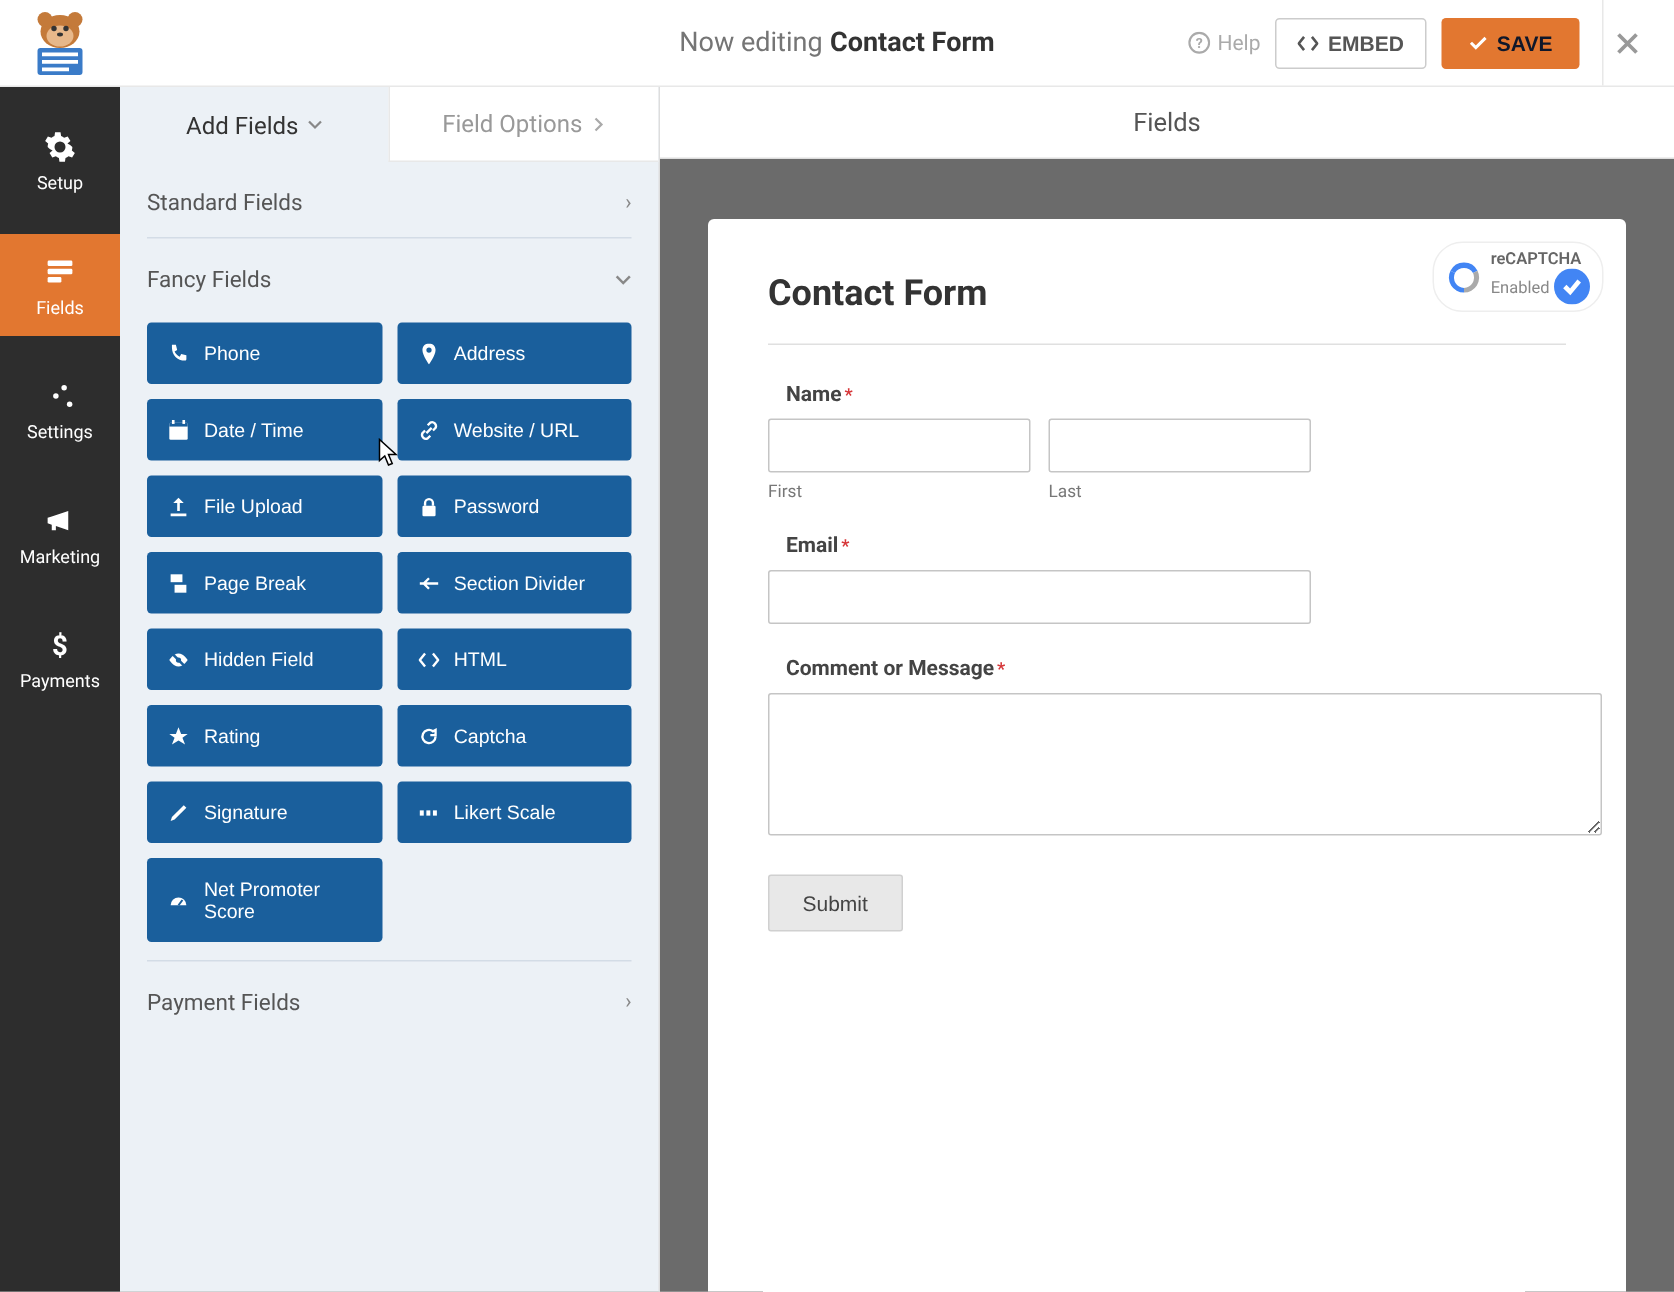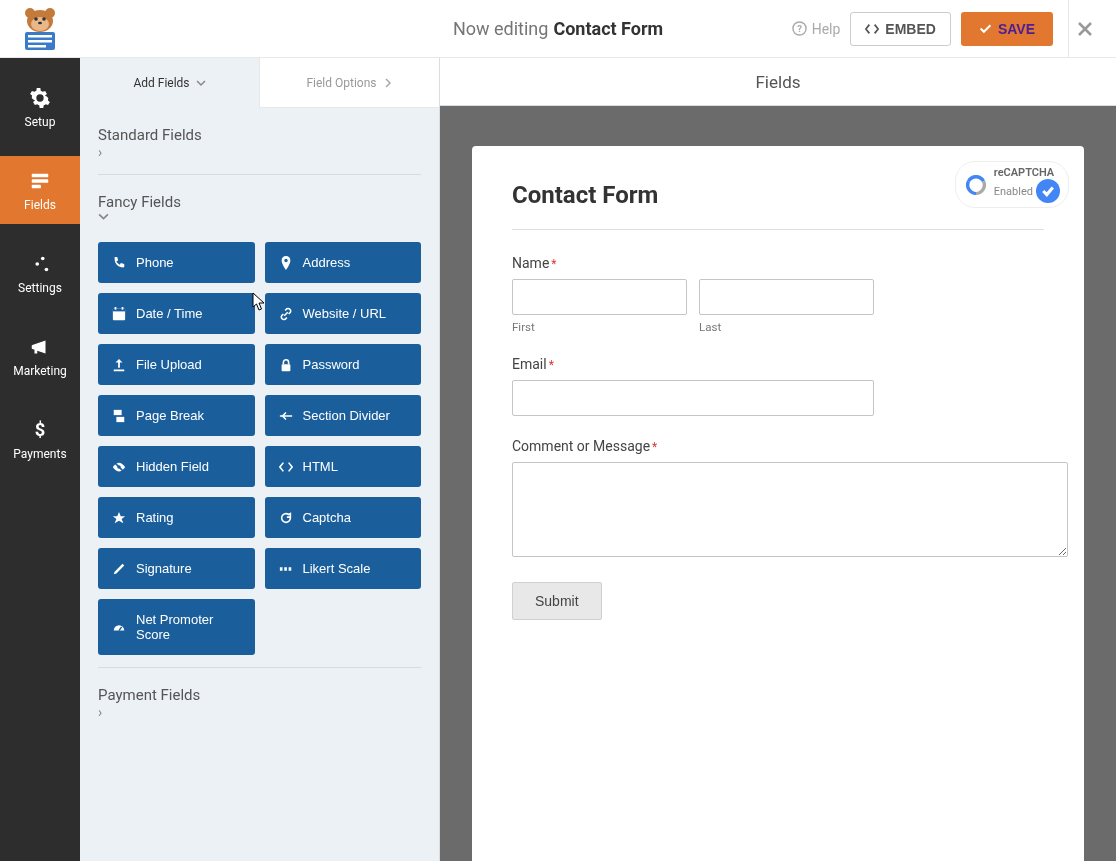--- a/index.html
+++ b/index.html
@@ -7,41 +7,41 @@
   
   
   .header { height: 58px; border-bottom: 1px solid #e8e8e8; display: flex; align-items: center; position: relative; background: #fff; }
   .logo { width: 80px; display: flex; align-items: center; justify-content: center; }
   .logo svg { width: 50px; height: 45px; }
   .editing-label { position: absolute; left: 50%; transform: translateX(-50%); font-size: 18px; color: #757575; display: flex; gap: 5px; }
   .editing-label .bold { font-weight: 700; color: #333; }
   .header-right { position: absolute; right: 0; display: flex; align-items: center; gap: 10px; padding-right: 15px; }
   .help-link { color: #aaa; font-size: 14px; display: flex; align-items: center; gap: 5px; cursor: pointer; }
   .embed-btn { border: 1px solid #ccc; background: #fff; color: #555; padding: 8px 14px; font-size: 14px; font-weight: 600; display: flex; align-items: center; gap: 6px; cursor: pointer; border-radius: 3px; }
-  .save-btn { border: none; background: #e27730; color: #4c1d95; padding: 9px 18px; font-size: 14px; font-weight: 700; display: flex; align-items: center; gap: 6px; cursor: pointer; border-radius: 3px; }
+  .save-btn { border: none; background: #e27730; color: #0f172a; padding: 9px 18px; font-size: 14px; font-weight: 700; display: flex; align-items: center; gap: 6px; cursor: pointer; border-radius: 3px; }
   .close-x { font-size: 22px; color: #999; cursor: pointer; padding: 0 8px; border-left: 1px solid #e8e8e8; height: 57px; display:flex; align-items:center; margin-left:5px;}
   
   
   .main-layout { display: flex; height: calc(861px - 57px); }
   
   
   .left-nav { width: 80px; background: #2d2d2d; display: flex; flex-direction: column; }
   .nav-item { color: #fff; text-align: center; padding: 14px 0 12px; cursor: pointer; font-size: 12px; display: flex; flex-direction: column; align-items: center; gap: 6px; margin-top: 15px; }
   .nav-item.active { background: #e27730; }
   .nav-item svg { width: 22px; height: 22px; fill: #fff; }
   
   
   .sidebar { width: 360px; background: #ecf1f6; border-right: 1px solid #ddd; overflow-y: auto; }
   .sidebar-tabs { display: flex; height: 50px; }
-  .sidebar-tab { flex: 1; display: flex; align-items: center; justify-content: center; gap: 6px; font-size: 12px; color: #555; cursor: pointer; }
+  .sidebar-tab { flex: 1; display: flex; align-items: center; justify-content: center; gap: 6px; font-size: 16px; color: #555; cursor: pointer; }
   .sidebar-tab.active { background: #ecf1f6; color: #333; }
   .sidebar-tab.inactive { background: #fff; color: #999; border-left: 1px solid #e8e8e8; border-bottom: 1px solid #e8e8e8; }
   
   .sidebar-content { padding: 0 18px 20px; }
-  .section-header { display: flex; justify-content: space-between; padding: 18px 0 14px; border-bottom: 1px solid #d3dce6; font-size: 15px; color: #555; cursor: pointer; flex-direction: column; }
+  .section-header { display: flex; justify-content: space-between; align-items: center; padding: 18px 0 14px; border-bottom: 1px solid #d3dce6; font-size: 15px; color: #555; cursor: pointer; }
   .section-header.no-border { border-bottom: none; }
   
   .field-grid { display: grid; grid-template-columns: 1fr 1fr; gap: 10px; padding-top: 6px; padding-bottom: 12px; border-bottom: 1px solid #d3dce6;}
   .field-btn { background: #1a5f9c; color: #fff; border: none; padding: 13px 14px; font-size: 13px; text-align: left; display: flex; align-items: center; gap: 10px; cursor: pointer; border-radius: 3px; }
   .field-btn svg { width: 14px; height: 14px; fill: #fff; flex-shrink: 0; }
   
   
   .center { flex: 1; background: #6b6b6b; display: flex; flex-direction: column; overflow:hidden;}
   .center-header { height: 48px; background: #fff; display: flex; align-items: center; justify-content: center; font-size: 17px; color: #555; border-bottom:1px solid #ddd;}
   .preview-wrap { flex: 1; padding: 40px 32px 0 32px; overflow: hidden; }
@@ -49,21 +49,21 @@
   
   .recaptcha-badge { position: absolute; top: 15px; right: 15px; display: flex; align-items: center; gap: 6px; border:1px solid #eee; padding:4px 8px; border-radius:20px; background:#fff;}
   .recaptcha-badge svg { width: 24px; height: 24px; }
   .recaptcha-text { font-size: 11px; line-height: 1.2; }
   .recaptcha-text .main { color: #666; font-weight:600;}
   .recaptcha-text .sub { color: #888; display:flex; align-items:center; gap:3px;}
   
   .form-title { font-size: 24px; font-weight: 700; color: #333; margin-bottom: 20px; }
   .form-divider { border: none; border-top: 1px solid #e0e0e0; margin-bottom: 25px; }
   .form-field { margin-bottom: 22px; }
-  .form-label { display: block; font-size: 14px; color: #444; margin-bottom: 8px; font-weight:400;}
+  .form-label { display: block; font-size: 14px; color: #444; margin-bottom: 8px; font-weight:700;margin-left:12px;}
   .req { color: #d63638; margin-left: 2px; font-size:12px;}
   .form-row { display: flex; gap: 12px; }
   .form-col { display: flex; flex-direction: column; }
   .text-input { border: 1px solid #c5c5c5; padding: 9px; font-size: 14px; border-radius: 2px; width: 100%; }
   .sublabel { font-size: 11.5px; color: #777; margin-top: 5px; }
   .textarea-input { border: 1px solid #c5c5c5; padding: 9px; font-size: 14px; border-radius: 2px; width: 100%; height: 95px; resize: both; }
   .submit-btn { background: #e8e8e8; border: 1px solid #d0d0d0; padding: 10px 22px; font-size: 14px; color: #444; cursor: pointer; border-radius:2px;}
   
   .chevron { font-size: 14px; color: #888; }
   .cursor-arrow { position: absolute; left: 252px; top: 292px; pointer-events: none; z-index:100;}

